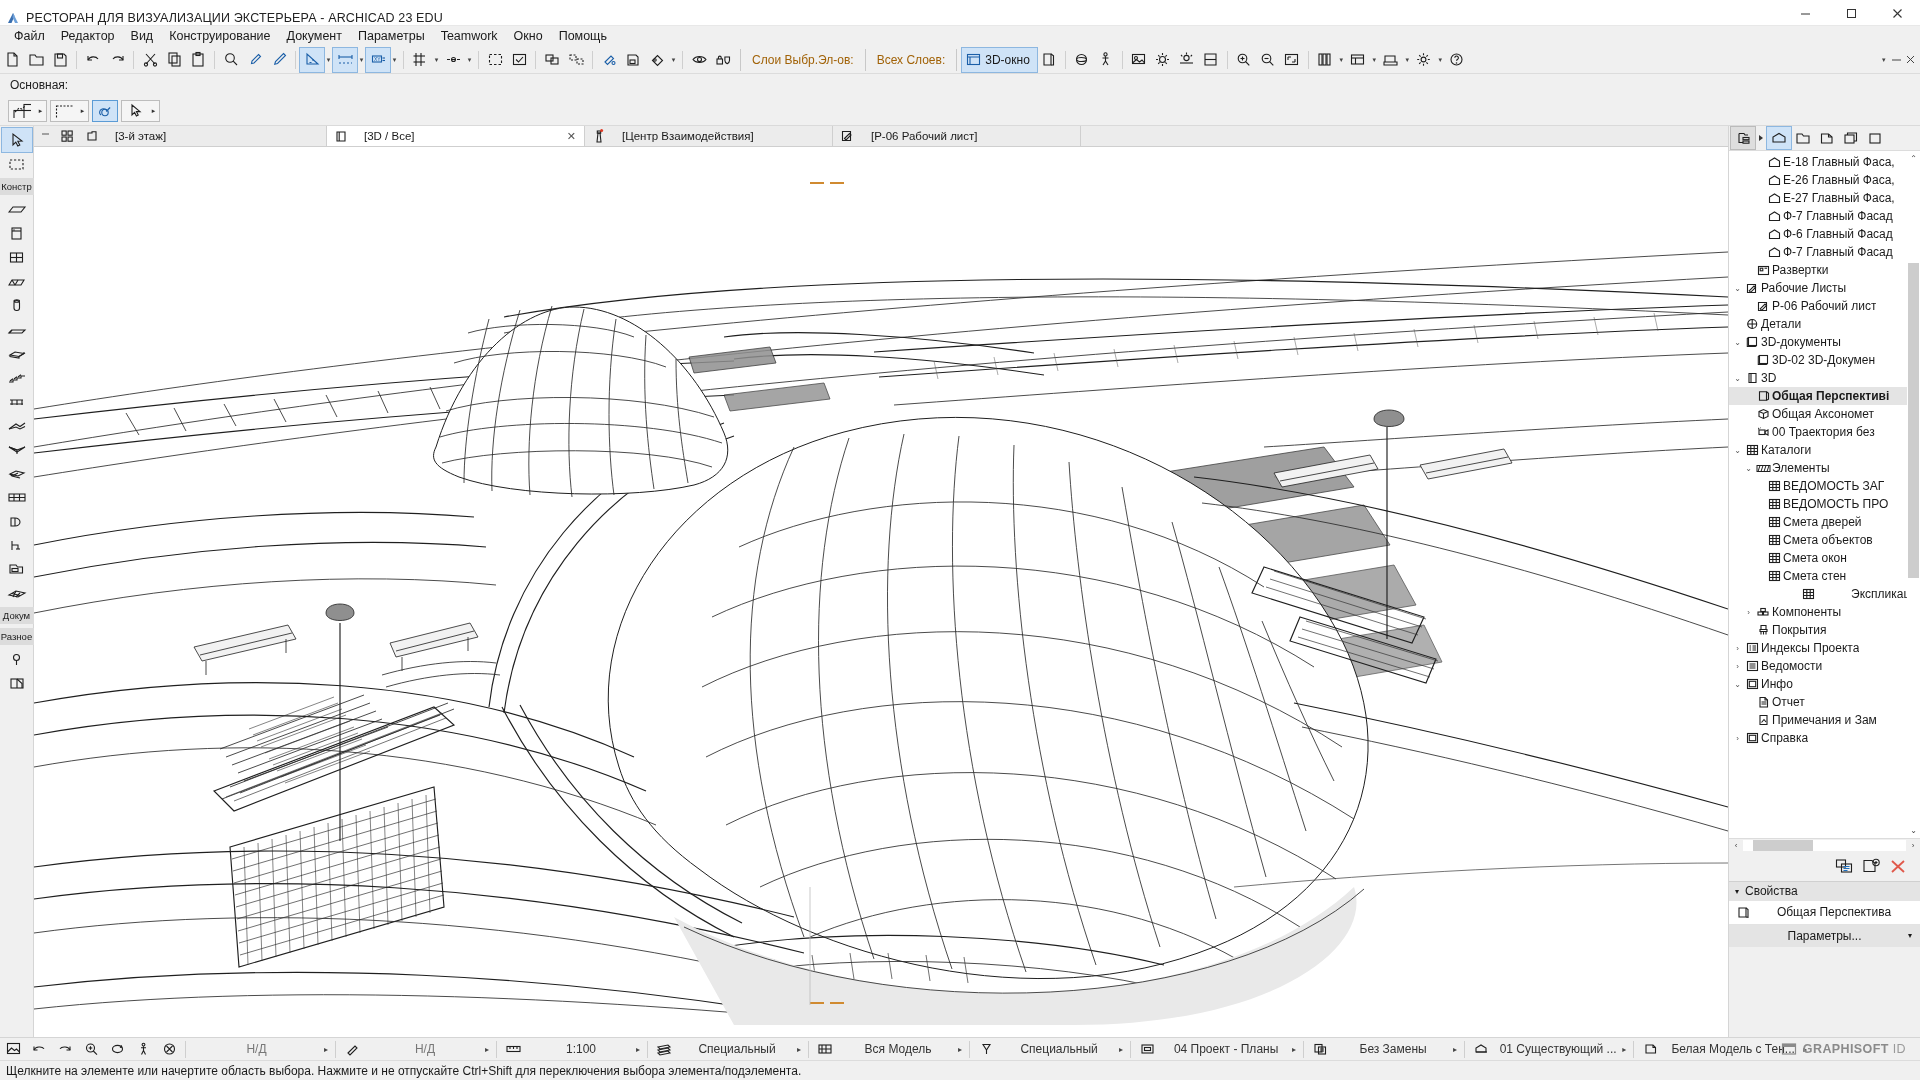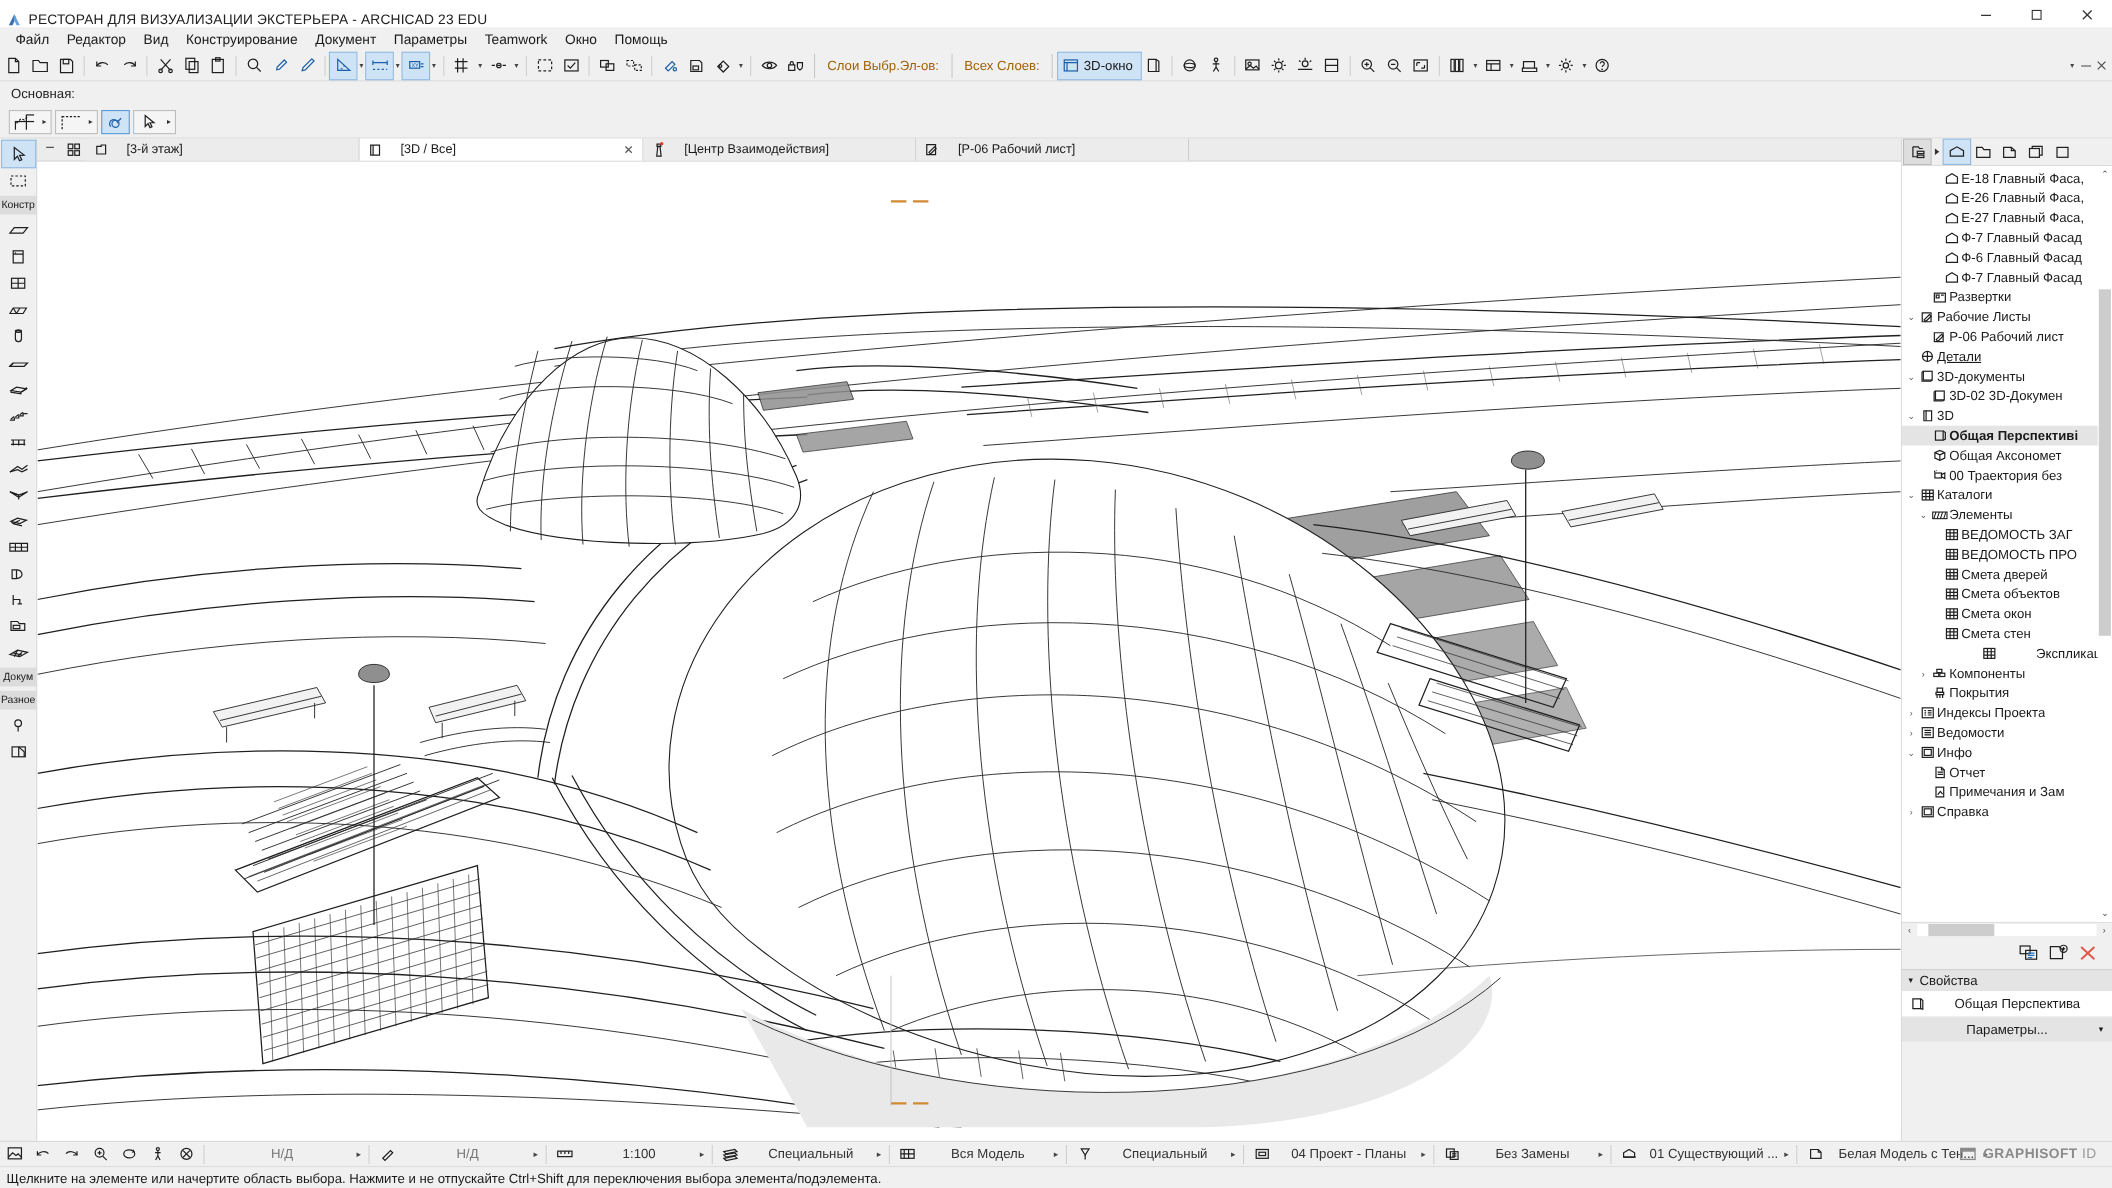--- a/index.html
+++ b/index.html
@@ -1092,21 +1092,21 @@
             <div class="nrow" style="padding-left: 13px;">
               <span class="tw"></span>
               <span class="ni">
                 <svg width="13" height="11" viewBox="0 0 13 11">
                   <path class="ic" d="M1.5 1.5h8v8h-8z"></path>
                   <path class="ic" d="M3.2 7.8L8 3l1.5 1.5-4.8 4.8z"></path>
                 </svg>
               </span>
               <span class="nl">Р-06 Рабочий лист</span>
             </div>
-            <div class="nrow" style="padding-left: 2px; text-decoration: underline;">
+            <div class="nrow" style="padding-left: 2px;">
               <span class="tw"></span>
               <span class="ni">
                 <svg width="13" height="12" viewBox="0 0 13 12">
                   <circle class="ic" cx="6.2" cy="6" r="4.5"></circle>
                   <path class="ic" d="M6.2 1.5v9M1.7 6h9"></path>
                 </svg>
               </span>
               <span class="nl">Детали</span>
             </div>
             <div class="nrow" style="padding-left: 2px;">

